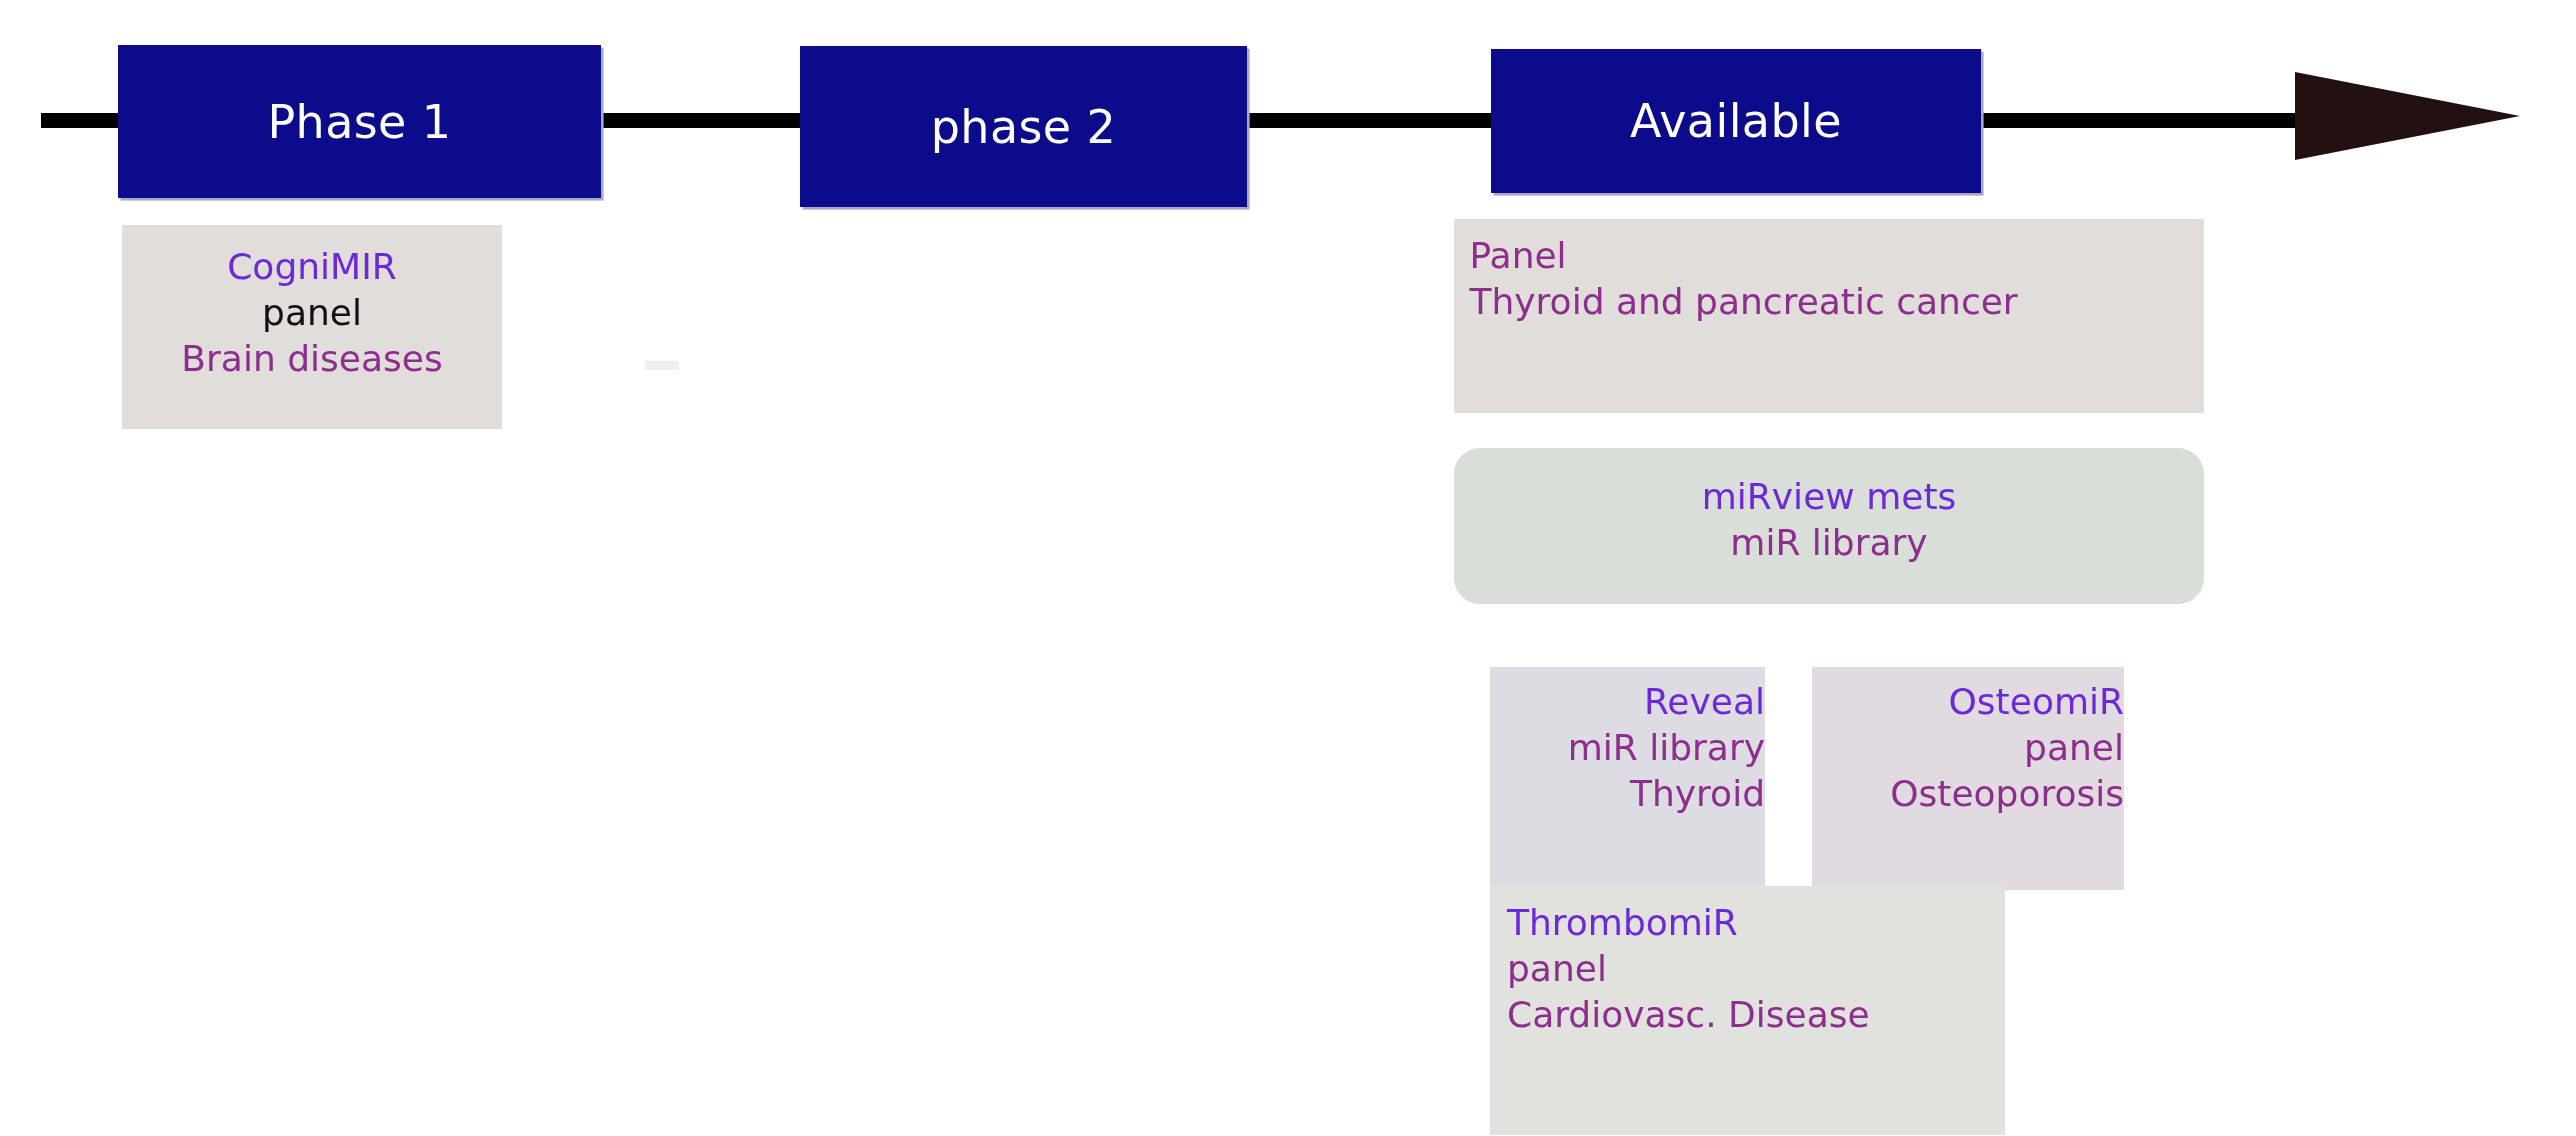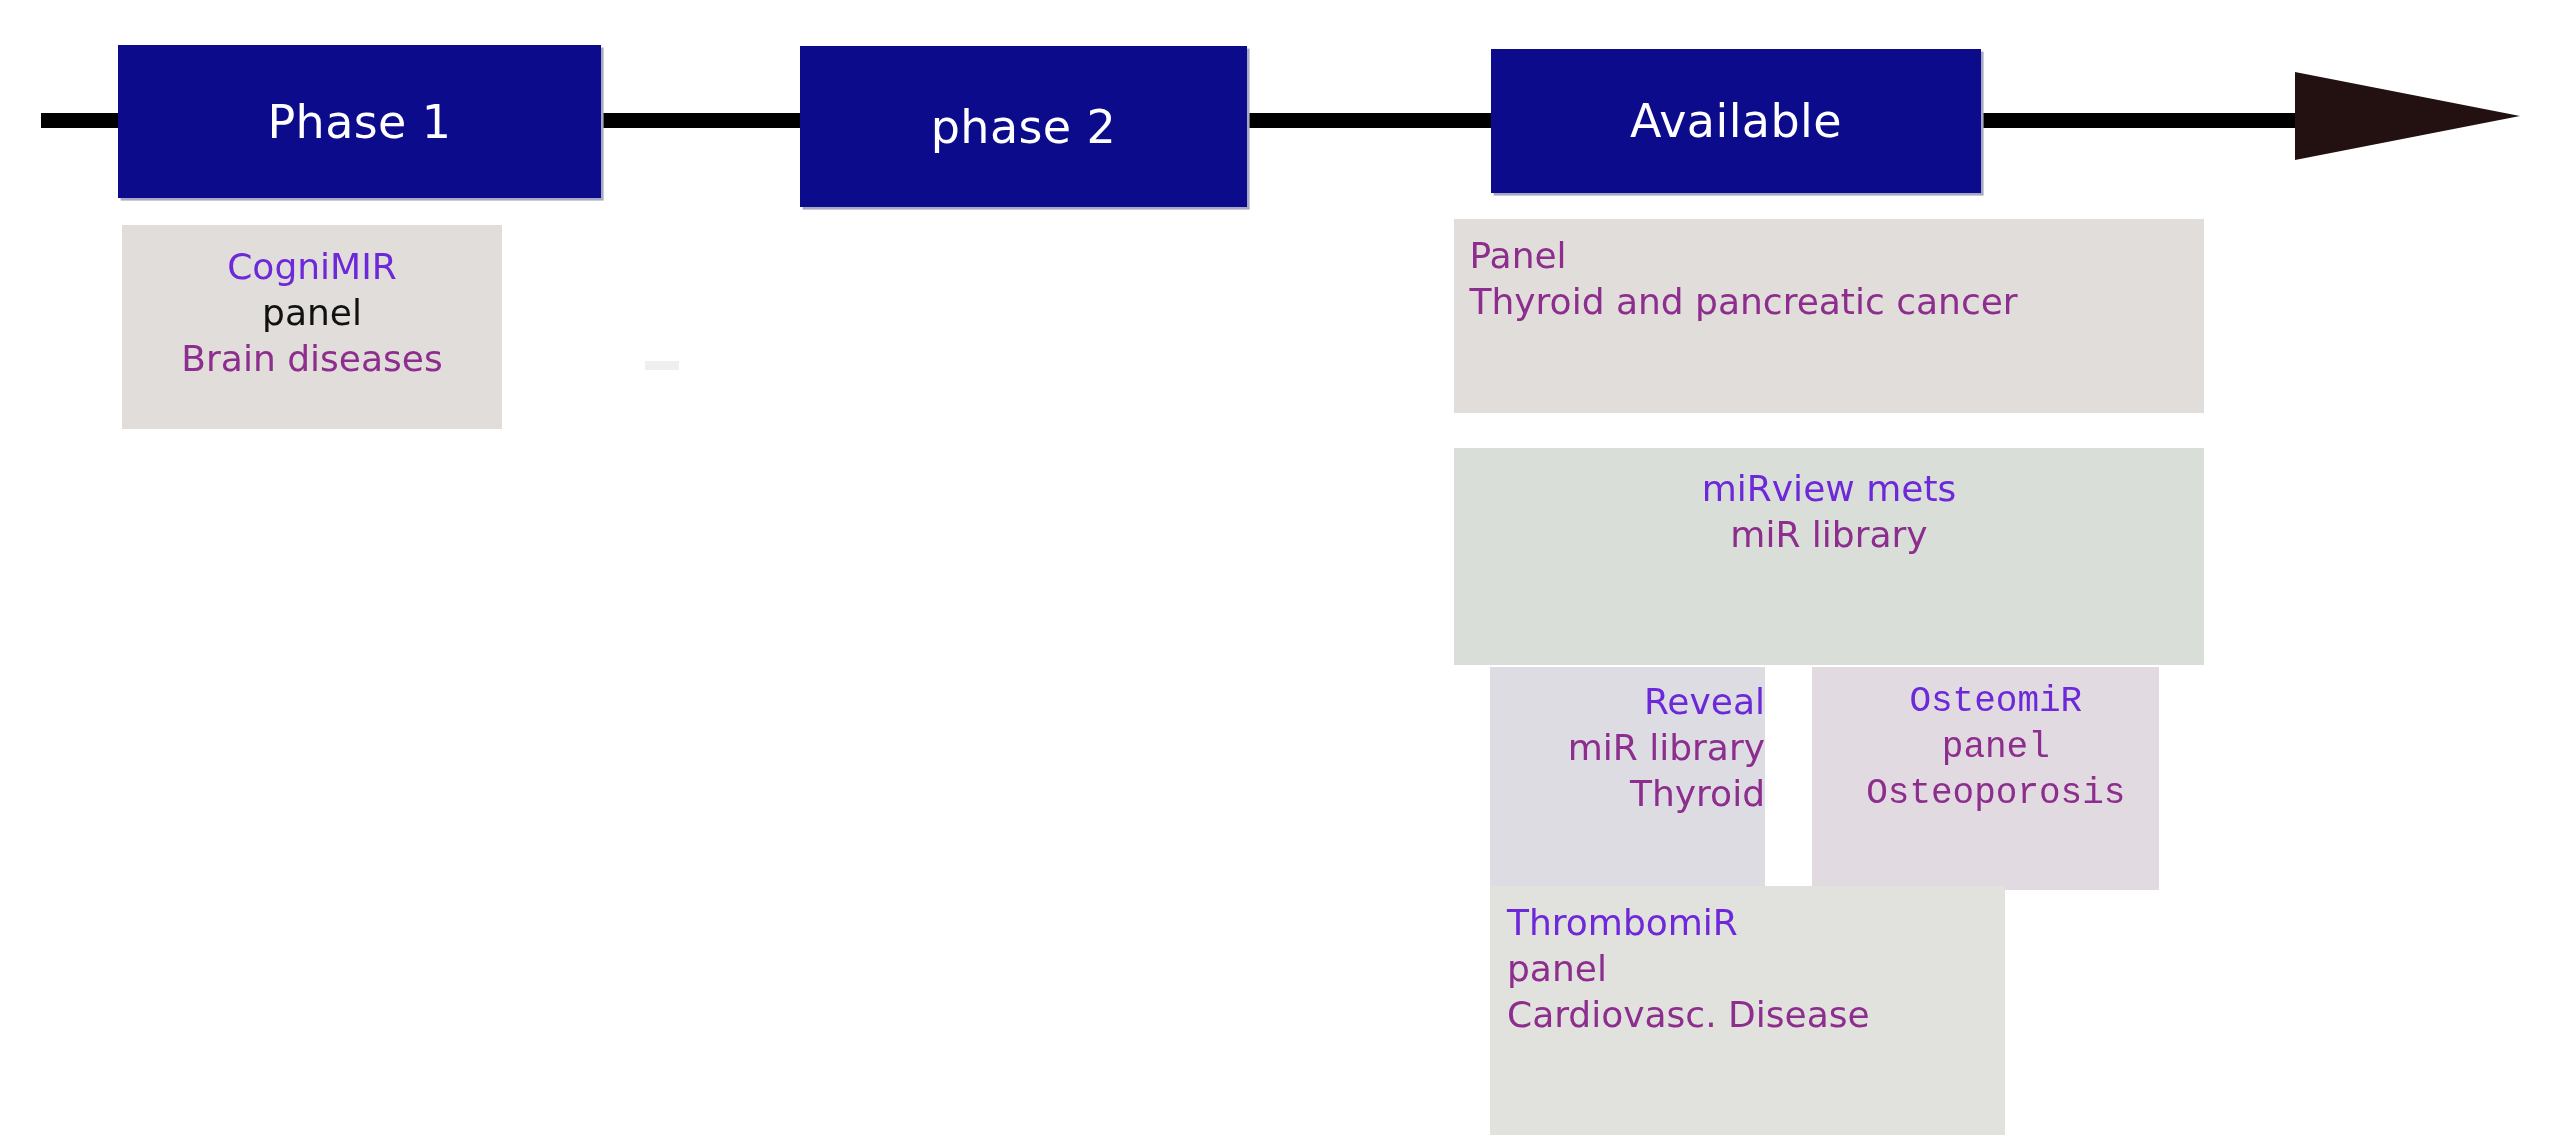--- a/index.html
+++ b/index.html
@@ -71,41 +71,41 @@
     text-align: center;
     padding-top: 19px;
   }
   #card-thyramir {
     left: 1454px; top: 219px; width: 750px; height: 194px;
     background: #e0ddda;
     text-align: left;
     padding: 13.7px 0 0 15.5px;
   }
   #card-mirview {
-    left: 1454px; top: 448px; width: 750px; height: 217px;
+    left: 1454px; top: 448px; width: 750px; height: 156px;
     background: #d9ded9;
     text-align: center;
-    padding-top: 18px;
+    padding-top: 26px;
+    border-radius: 26px;
   }
   #card-mirview .overflow-line {
     position: relative;
     left: -20px;
   }
   #card-reveal {
     left: 1490px; top: 667px; width: 275px; height: 223px;
     background: #dcdce2;
     text-align: right;
     padding: 12px 0 0 8px;
   }
   #card-osteomir {
-    left: 1812px; top: 667px; width: 347px; height: 223px;
+    left: 1812px; top: 667px; width: 312px; height: 223px;
     background: #e1dbe1;
-    text-align: center;
+    text-align: right;
     padding: 12px 0 0 20.6px;
-    font-family: Liberation Mono, monospace;
   }
   #card-thrombomir {
     left: 1490px; top: 886px; width: 515px; height: 249px;
     background: #e1e1dd;
     text-align: left;
     padding: 13.7px 0 0 17px;
   }
 
   
   #scan-artifact {

